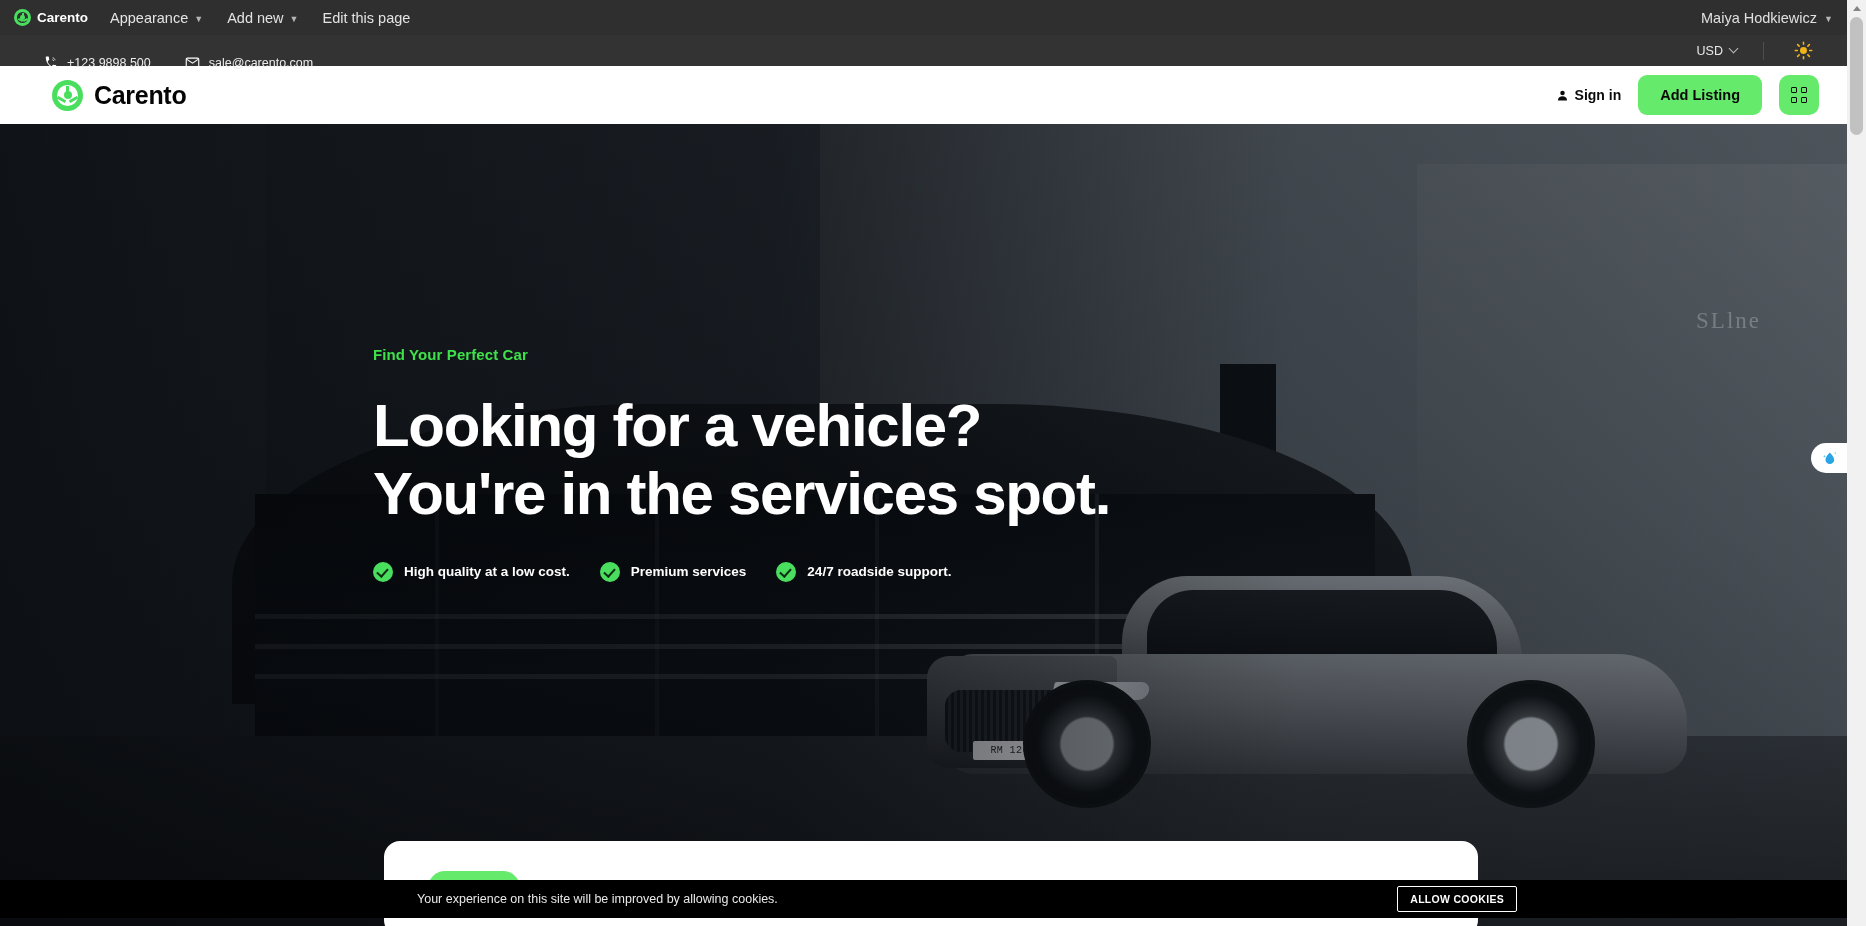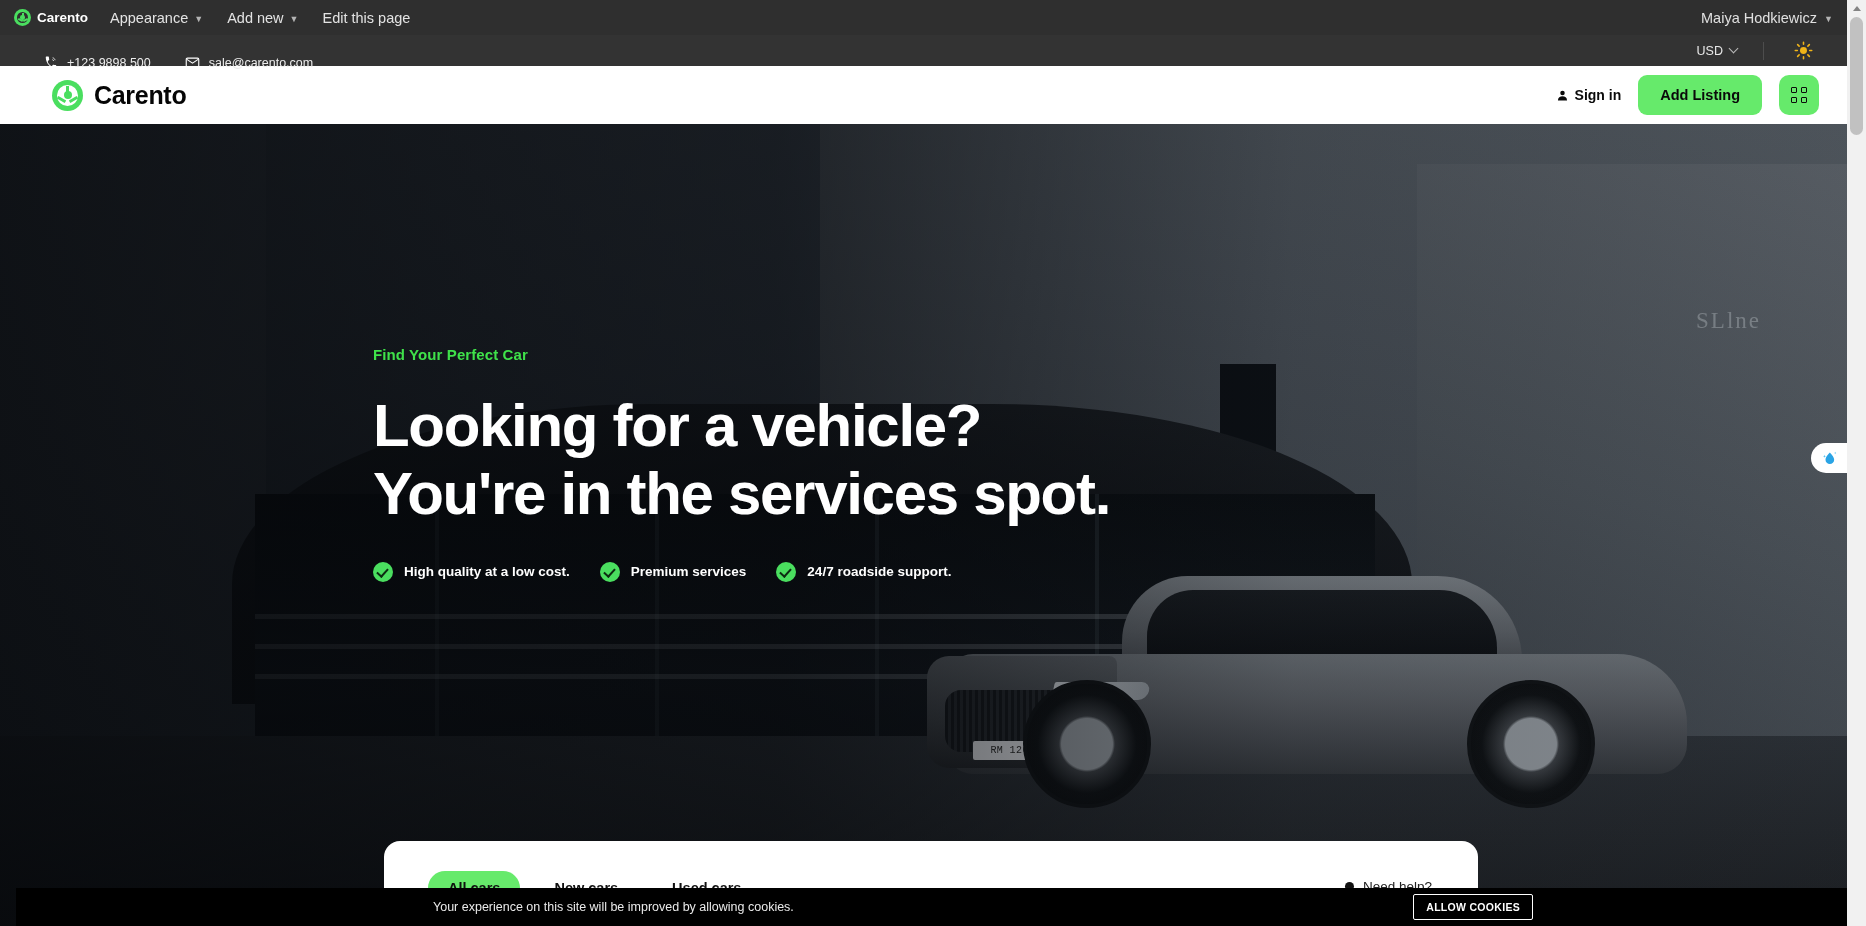--- a/index.html
+++ b/index.html
@@ -228,22 +228,22 @@
 
   
   .dropwidget{
     position:absolute; right:19px; top:443px; width:36px; height:30px;
     background:#ffffff; border-radius:15px 0 0 15px; z-index:70;
     display:flex; align-items:center; justify-content:center;
   }
 
   
   .cookie{
-    position:absolute; left:0; bottom:0; width:1847px; height:38px;
-    background:#000000; z-index:80; display:flex; align-items:center;margin-left:16px;
+    position:absolute; left:0; bottom:8px; width:1847px; height:38px;
+    background:#000000; z-index:80; display:flex; align-items:center;
   }
   .cookie-text{ color:#e9e9e9; font-size:12.5px; margin-left:417px; }
   .cookie-btn{
     position:absolute; right:330px; top:6px;
     background:transparent; color:#ffffff; border:1px solid #ffffff;
     font-size:10.5px; font-weight:bold; letter-spacing:.3px;
     padding:6px 12px; border-radius:2px;
   }
 
   

